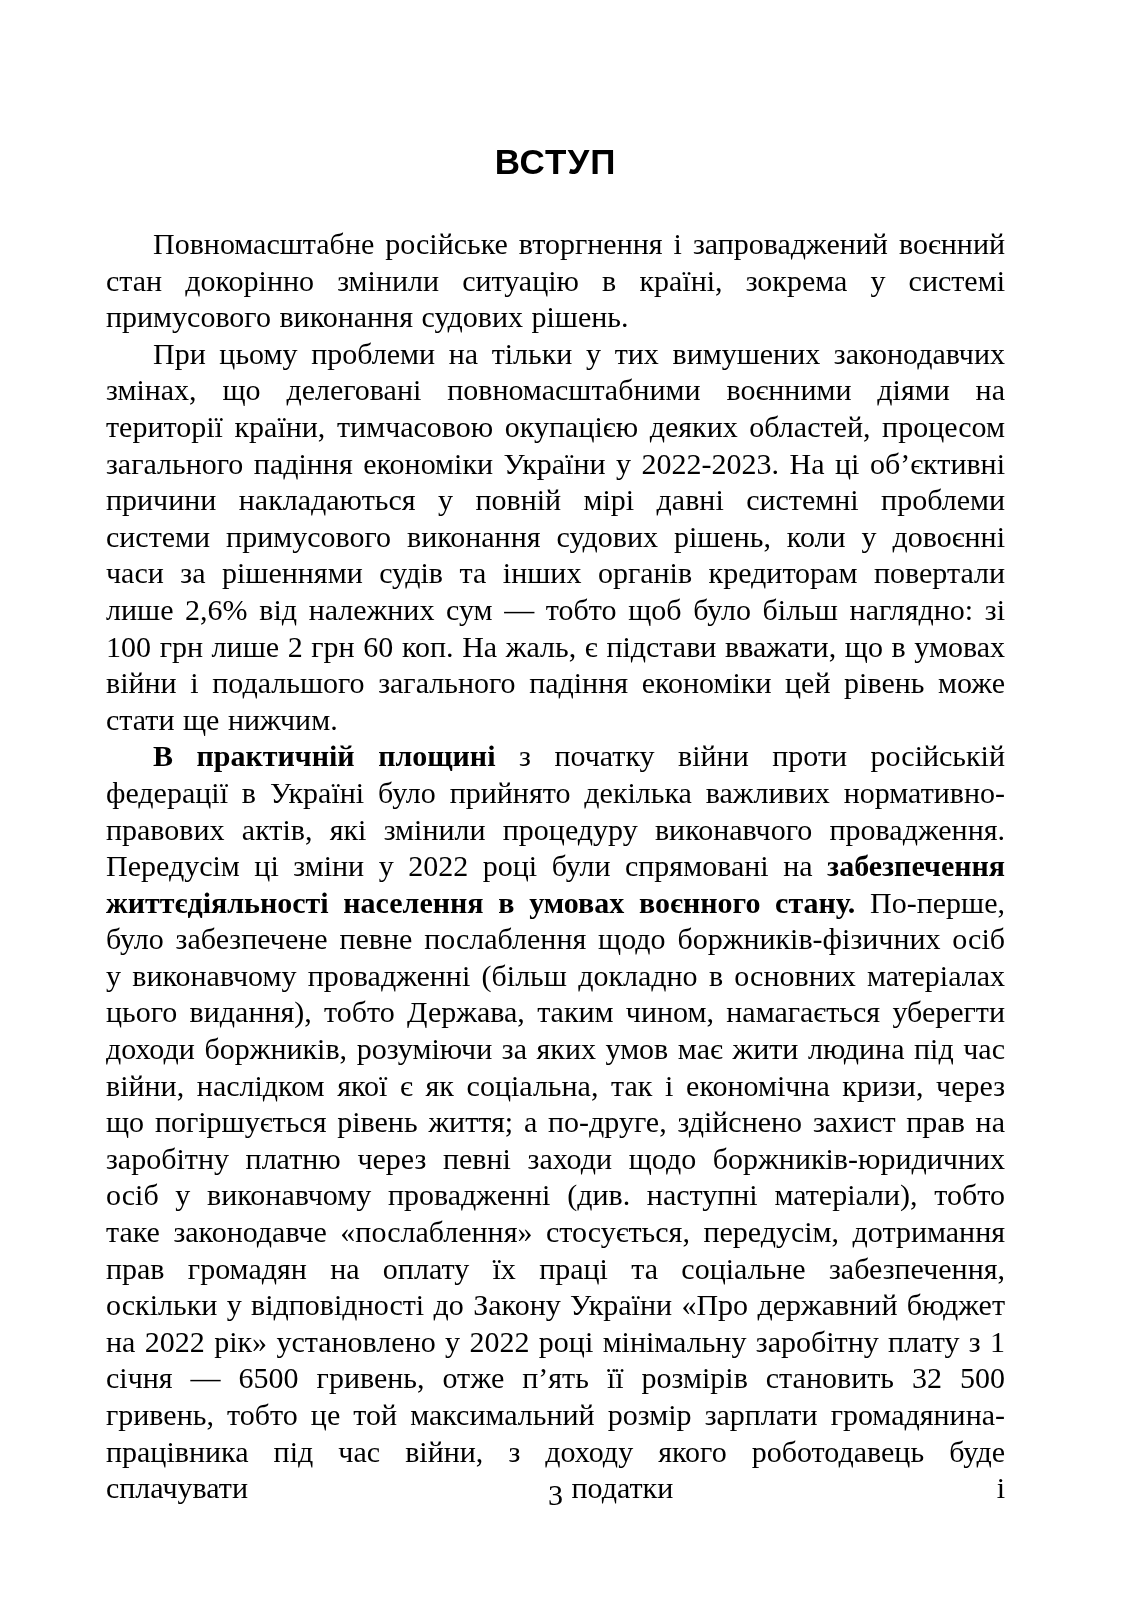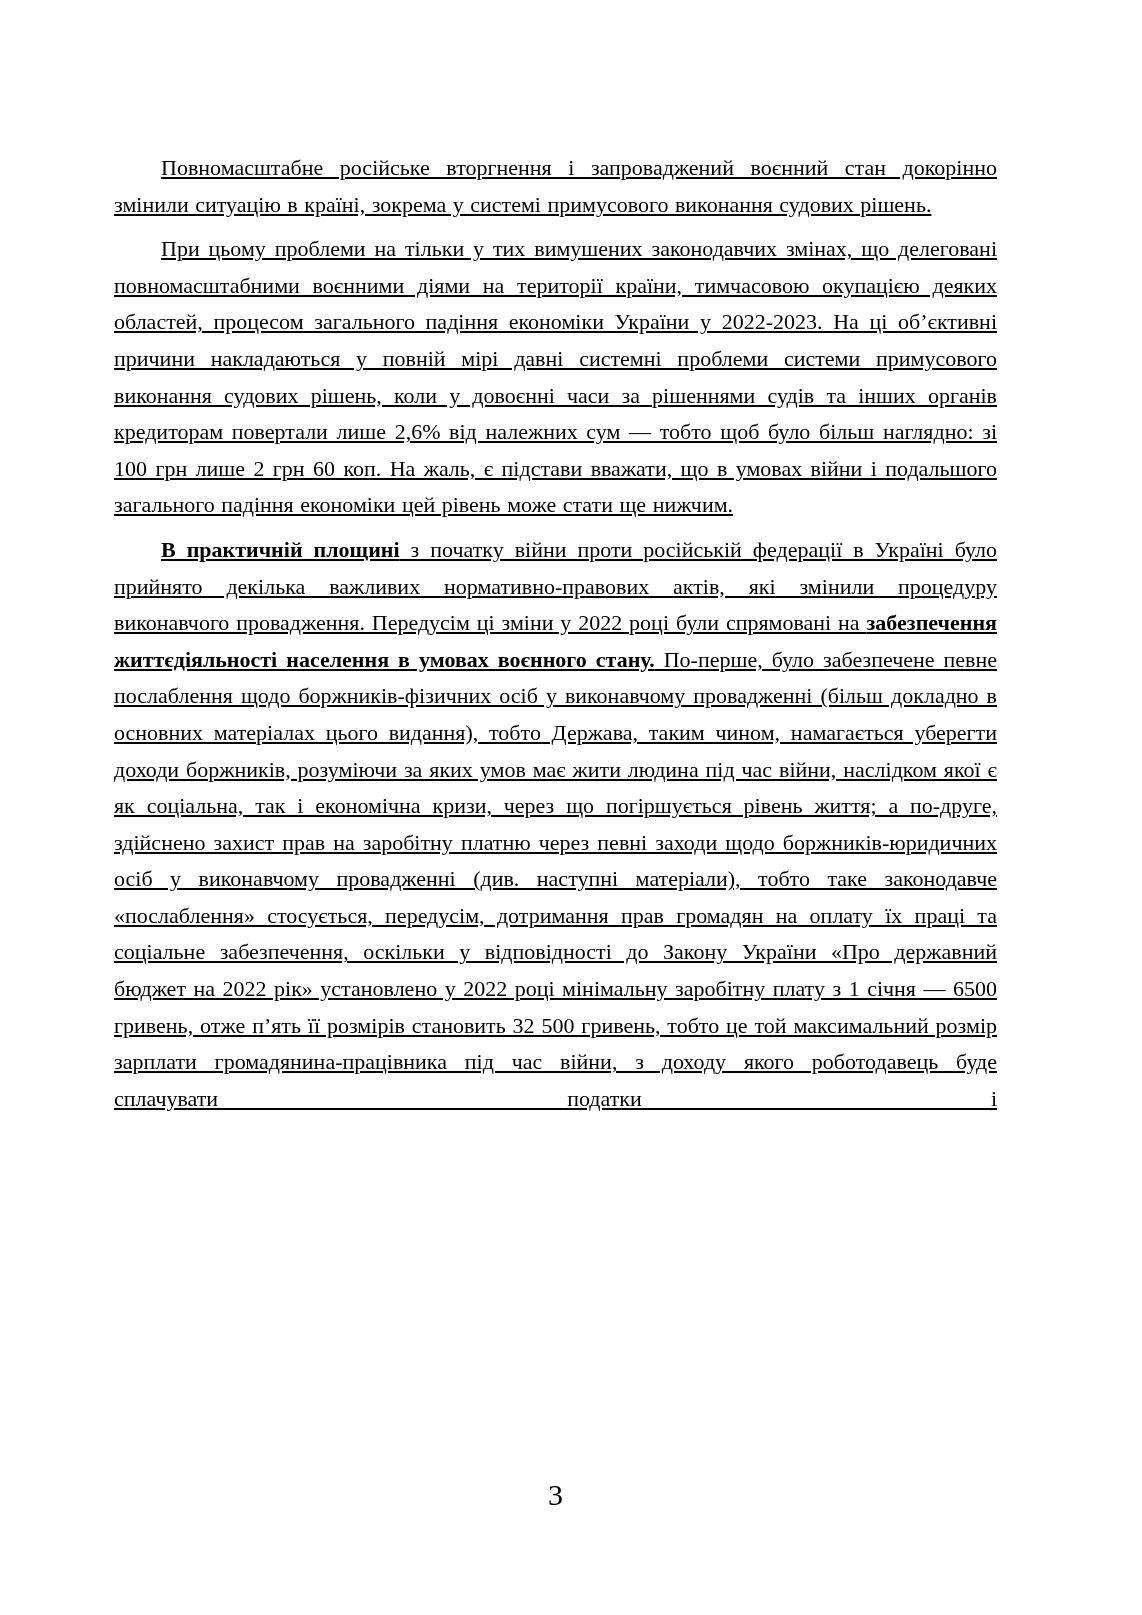--- a/index.html
+++ b/index.html
@@ -20,44 +20,44 @@
   .title {
     font-family: "Liberation Sans", sans-serif;
     font-weight: bold;
     font-size: 35px;
     line-height: 40px;
     text-align: center;
     letter-spacing: 1px;
     margin: 0 0 44px 0;
   }
   .body-text p {
-    margin: 8px;
-    font-size: 22px;
+    margin: 0;
+    font-size: 30px;
     line-height: 36.6px;
     text-align: justify;
     text-indent: 47px;
     word-spacing: 1px;
-    text-decoration: underline;
   }
   .body-text p.justify-last {
     text-align-last: justify;
   }
   .b { font-weight: bold; }
   .folio {
     position: absolute;
     left: 106px;
     width: 899px;
     top: 1478px;
     text-align: center;
     font-size: 30px;
   }
 </style>
 </head>
 <body>
 
 <div class="page">
+  <h1 class="title">ВСТУП</h1>
   <div class="body-text" id="paragraphs">
       <p><span>Повномасштабне російське вторгнення і запроваджений воєнний стан докорінно змінили ситуацію в країні, зокрема у системі примусового виконання судових рішень.</span></p>
       <p><span>При цьому проблеми на тільки у тих вимушених законодавчих змінах, що делеговані повномасштабними воєнними діями на території країни, тимчасовою окупацією деяких областей, процесом загального падіння економіки України у 2022-2023. На ці об’єктивні причини накладаються у повній мірі давні системні проблеми системи примусового виконання судових рішень, коли у довоєнні часи за рішеннями судів та інших органів кредиторам повертали лише 2,6% від належних сум — тобто щоб було більш наглядно: зі 100 грн лише 2 грн 60 коп. На жаль, є підстави вважати, що в умовах війни і подальшого загального падіння економіки цей рівень може стати ще нижчим.</span></p>
       <p class="justify-last"><span class="b">В практичній площині</span><span> з початку війни проти російській федерації в Україні було прийнято декілька важливих нормативно-правових актів, які змінили процедуру виконавчого провадження. Передусім ці зміни у 2022 році були спрямовані на </span><span class="b">забезпечення життєдіяльності населення в умовах воєнного стану.</span><span> По-перше, було забезпечене певне послаблення щодо боржників-фізичних осіб у виконавчому провадженні (більш докладно в основних матеріалах цього видання), тобто Держава, таким чином, намагається уберегти доходи боржників, розуміючи за яких умов має жити людина під час війни, наслідком якої є як соціальна, так і економічна кризи, через що погіршується рівень життя; а по-друге, здійснено захист прав на заробітну платню через певні заходи щодо боржників-юридичних осіб у виконавчому провадженні (див. наступні матеріали), тобто таке законодавче «послаблення» стосується, передусім, дотримання прав громадян на оплату їх праці та соціальне забезпечення, оскільки у відповідності до Закону України «Про державний бюджет на 2022 рік» установлено у 2022 році мінімальну заробітну плату з 1 січня — 6500 гривень, отже п’ять її розмірів становить 32 500 гривень, тобто це той максимальний розмір зарплати громадянина-працівника під час війни, з доходу якого роботодавець буде сплачувати податки і</span></p>
     </div>
   <div class="folio">3</div>
 </div>
 
 </body></html>

